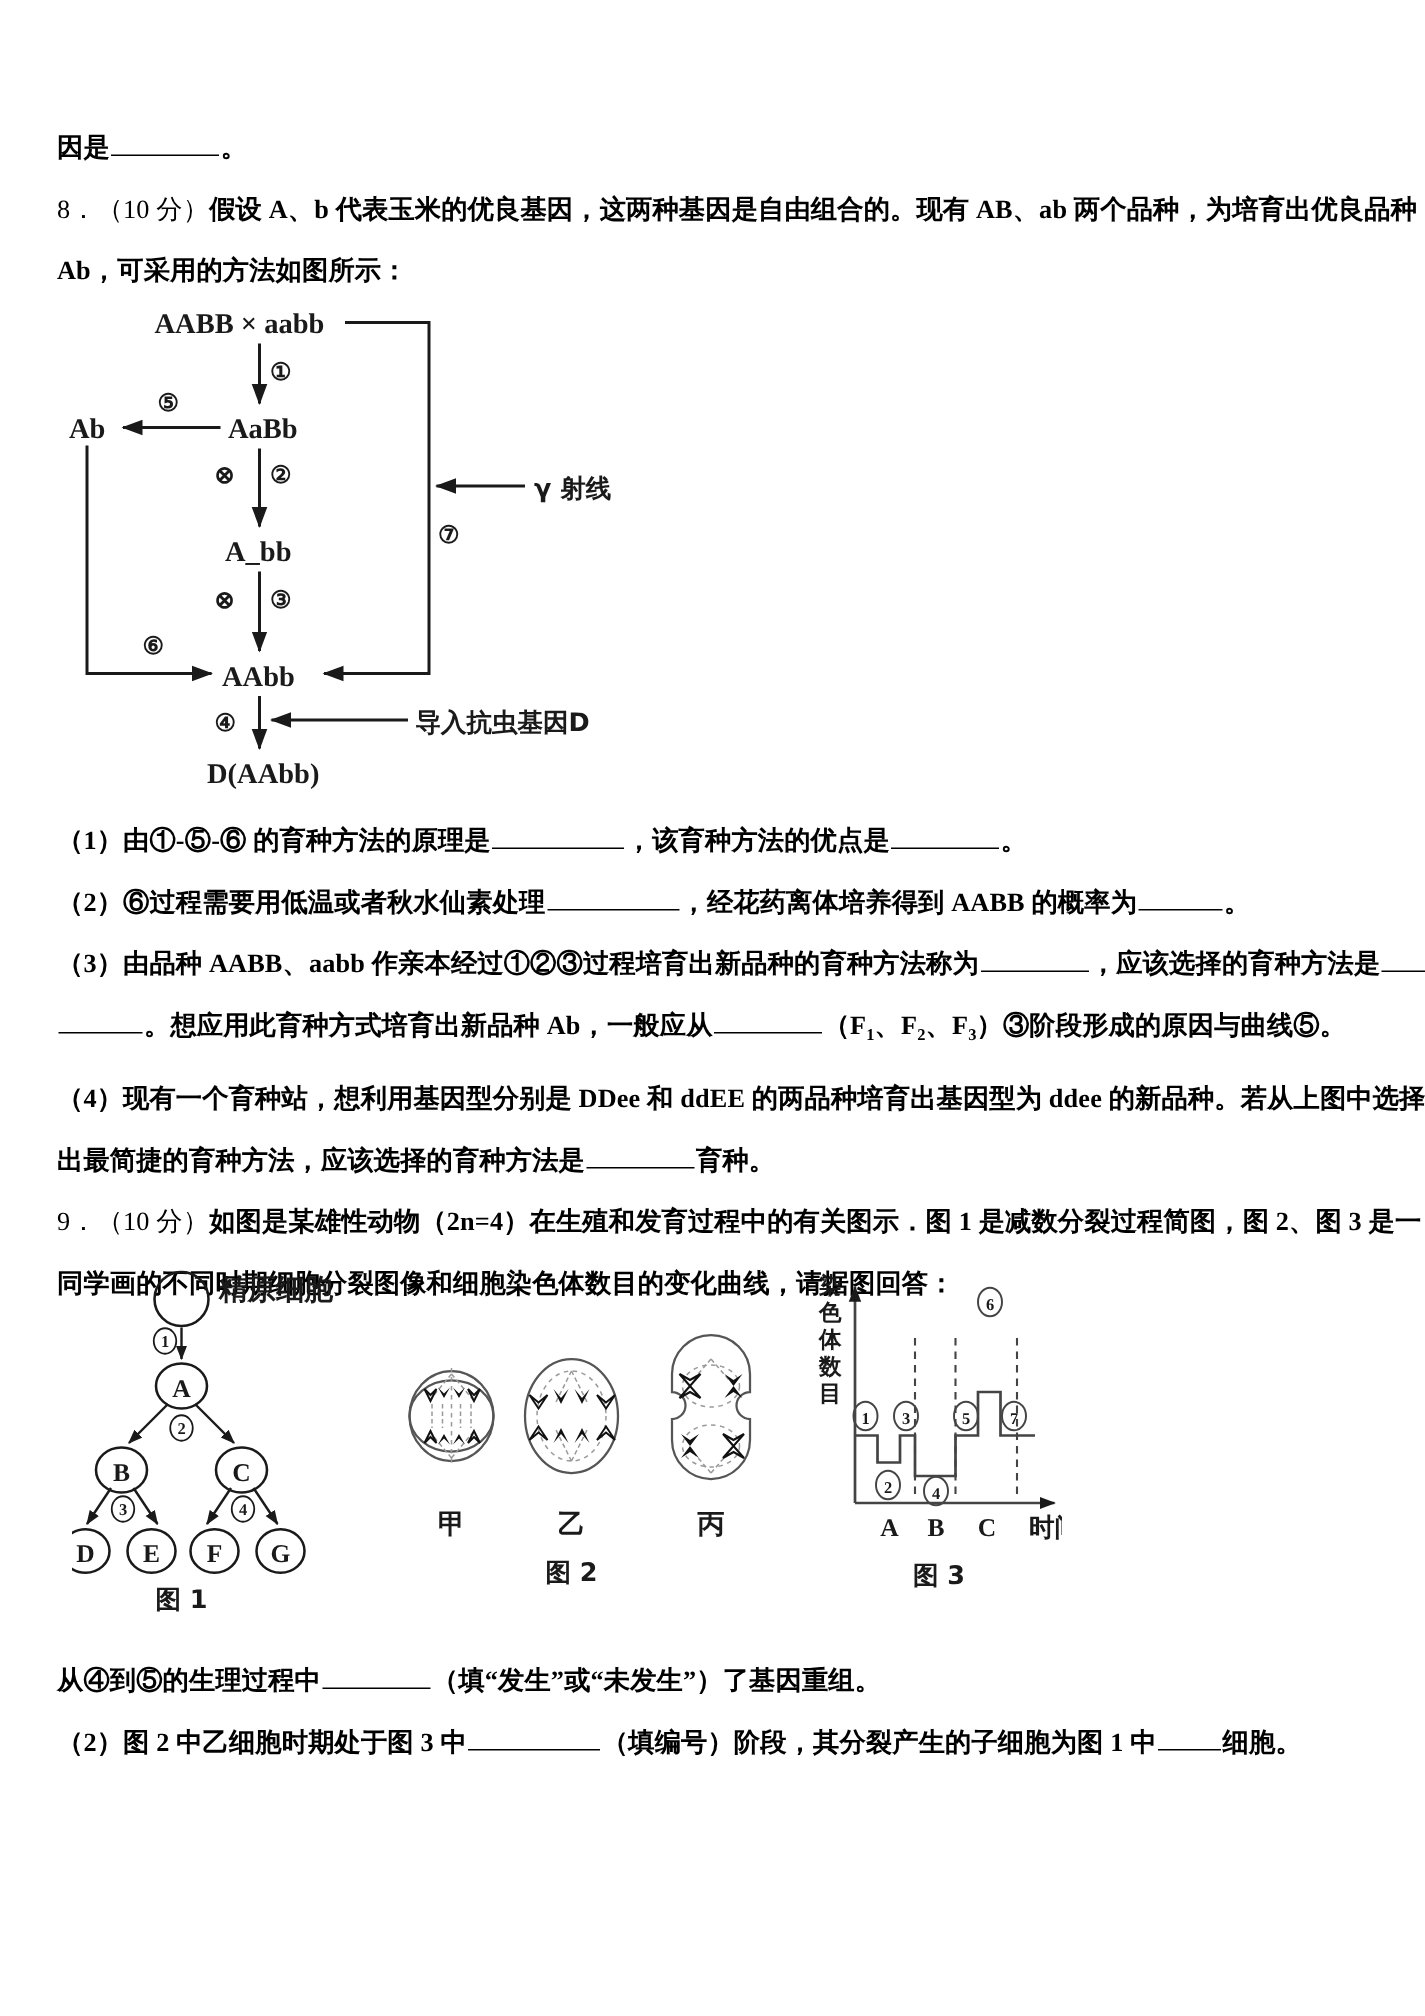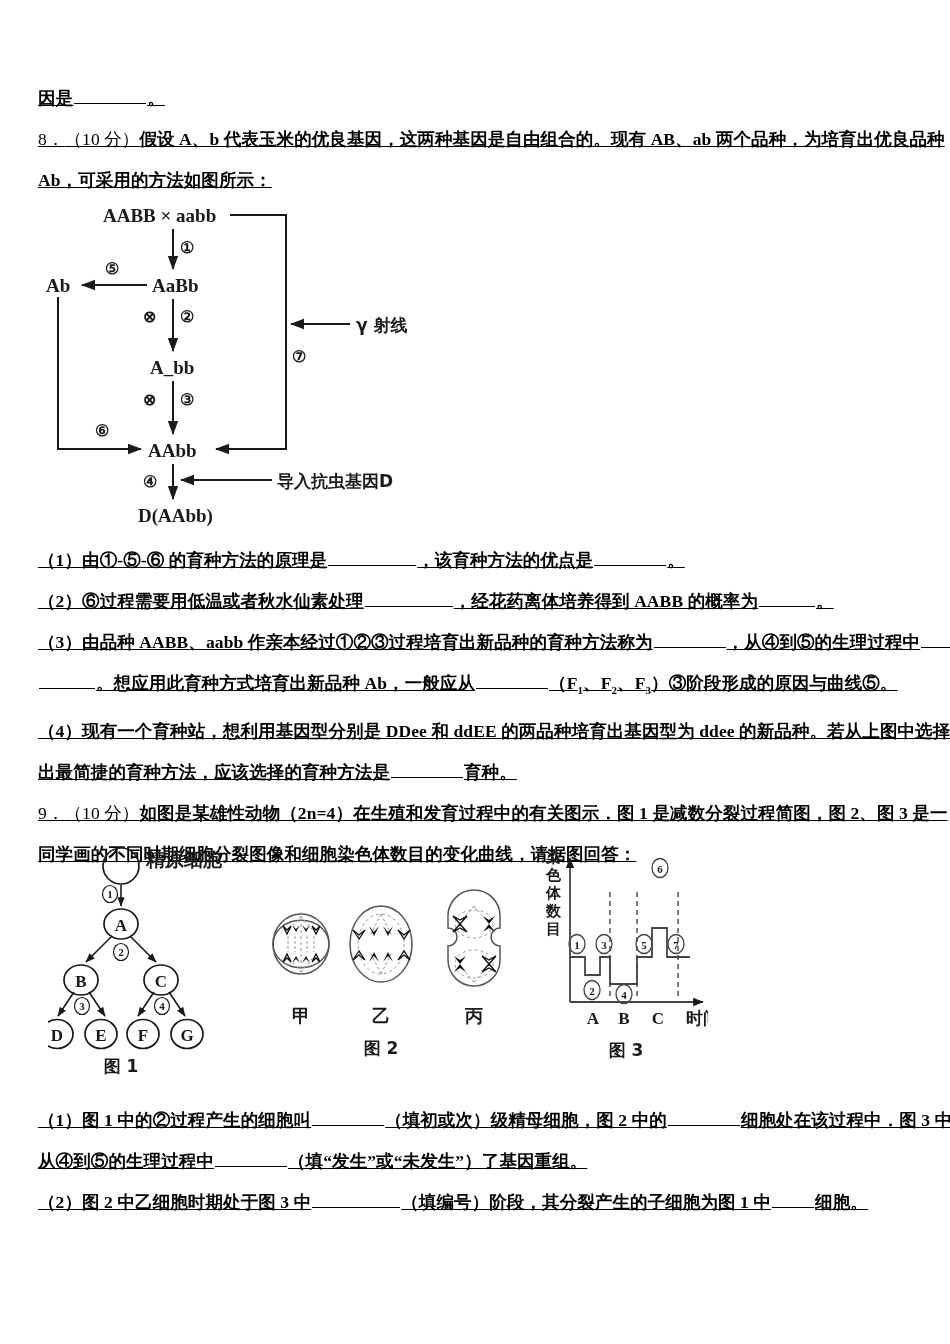--- a/index.html
+++ b/index.html
@@ -21,21 +21,20 @@
     height: 1344px;
     padding: 0;
   }
 
   
   .body-text {
     position: absolute;
     left: 38px;
     top: 78px;
     width: 880px;
-    text-decoration: underline;
   }
   .line {
     font-size: 17.5px;
     line-height: 41px;
     letter-spacing: 0.1px;
     white-space: nowrap;
     font-weight: 700;
   }
   .qnum {
     font-weight: 400;
@@ -143,21 +142,21 @@
 
       <text class="dtxt" x="98" y="326" font-size="19">D(AAbb)</text>
     </svg>
   </div>
 
   <div class="body-text" style="top:540px;">
     <div class="line"><span>（1）由①-⑤-⑥ 的育种方法的原理是</span><span class="blank b-lg"></span><span>，该育种方法的优点是</span><span class="blank b-md"></span><span>。</span></div>
 
     <div class="line"><span>（2）⑥过程需要用低温或者秋水仙素处理</span><span class="blank b-lg"></span><span>，经花药离体培养得到 AABB 的概率为</span><span class="blank b-sm"></span><span>。</span></div>
 
-    <div class="line"><span>（3）由品种 AABB、aabb 作亲本经过①②③过程培育出新品种的育种方法称为</span><span class="blank b-md"></span><span>，从④到⑤的生理过程中</span><span class="blank b-xs"></span></div>
+    <div class="line"><span>（3）由品种 AABB、aabb 作亲本经过①②③过程培育出新品种的育种方法称为</span><span class="blank b-md"></span><span>，应该选择的育种方法是</span><span class="blank b-xs"></span></div>
 
     <div class="line"><span class="blank b-sm"></span><span>。想应用此育种方式培育出新品种 Ab，一般应从</span><span class="blank b-md"></span><span>（F</span><sub>1</sub><span>、F</span><sub>2</sub><span>、F</span><sub>3</sub><span>）③阶段形成的原因与曲线⑤。</span></div>
 
     <div class="line"><span>（4）现有一个育种站，想利用基因型分别是 DDee 和 ddEE 的两品种培育出基因型为 ddee 的新品种。若从上图中选择</span></div>
     <div class="line"><span>出最简捷的育种方法，应该选择的育种方法是</span><span class="blank b-md"></span><span>育种。</span></div>
 
     <div class="line"><span class="qnum">9．</span><span class="qnum">（10 分）</span><span>如图是某雄性动物（2n=4）在生殖和发育过程中的有关图示．图 1 是减数分裂过程简图，图 2、图 3 是一</span></div>
     <div class="line"><span>同学画的不同时期细胞分裂图像和细胞染色体数目的变化曲线，请据图回答：</span></div>
   </div>
 
@@ -306,21 +305,20 @@
         <text class="dtxt" x="576" y="180" font-size="17" text-anchor="middle">B</text>
         <text class="dtxt" x="610" y="180" font-size="17" text-anchor="middle">C</text>
         <text class="dcjk" x="638" y="180" font-size="17">时间</text>
 
         <text class="dcjk" x="578" y="212" font-size="17" text-anchor="middle">图 3</text>
       </g>
     </svg>
   </div>
 
   <div class="body-text" style="top:1100px;">
-    <div class="line"><span>（1）图 1 中的②过程产生的细胞叫</span><span class="blank b-md"></span><span>（填初或次）级精母细胞，图 2 中的</span><span class="blank b-md"></span><span>细胞处在该过程中．图 3 中</span></div>
 
     <div class="line"><span>从④到⑤的生理过程中</span><span class="blank b-md"></span><span>（填“发生”或“未发生”）了基因重组。</span></div>
 
     <div class="line"><span>（2）图 2 中乙细胞时期处于图 3 中</span><span class="blank b-lg"></span><span>（填编号）阶段，其分裂产生的子细胞为图 1 中</span><span class="blank b-xs"></span><span>细胞。</span></div>
 
   </div>
 
 </div>
 
 </body></html>

